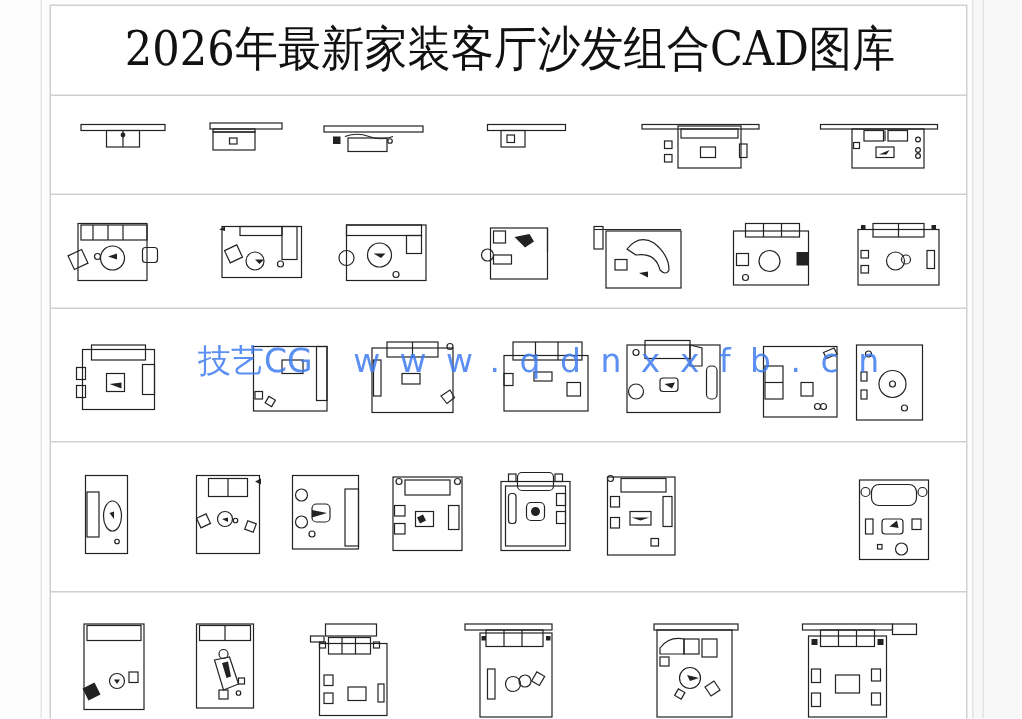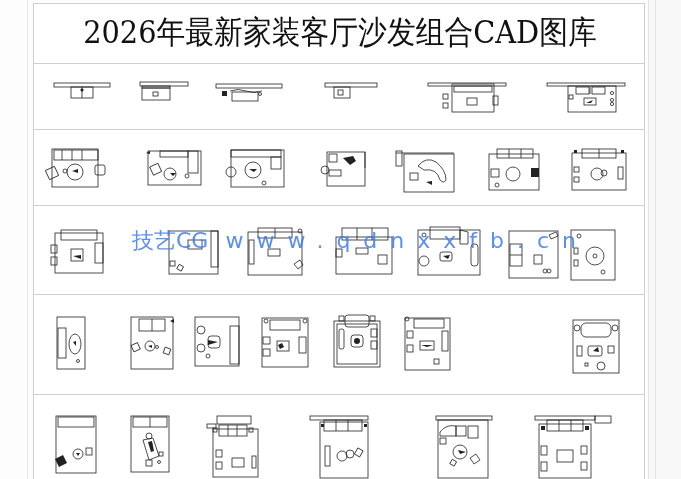--- a/index.html
+++ b/index.html
@@ -6,21 +6,21 @@
   body{width:681px;height:479px;background:#fdfdfd;position:relative;overflow:hidden;font-family:"DejaVu Serif",serif;}
   .frame{position:absolute;left:33px;top:3px;width:612px;height:480px;border:1px solid #cfcfcf;background:#fff;box-sizing:border-box;}
   .outer-line{position:absolute;left:27px;top:0;width:1px;height:479px;background:#e6e6e6;}
   .right-strip{position:absolute;left:648px;top:0;width:33px;height:479px;background:#f8f8f8;border-left:1px solid #e2e2e2;}
   .right-strip .inner{position:absolute;left:6px;top:0;width:1px;height:479px;background:#e2e2e2;}
   .title{position:absolute;left:0;top:0;width:612px;height:58px;display:flex;align-items:center;justify-content:center;font-size:32px;color:#111;letter-spacing:0px;font-family:"DejaVu Serif",serif;transform:scaleX(0.9);}
   .row{position:absolute;left:0;width:610px;border-top:1px solid #cfcfcf;}
   .plan{position:absolute;}
   .plan svg{display:block;overflow:visible;}
   .watermark{position:absolute;left:132px;top:226px;font-family:"DejaVu Sans",sans-serif;font-size:22px;color:#3f7cf0;opacity:0.85;letter-spacing:2px;white-space:nowrap;}
-  .watermark .cn{letter-spacing:0;margin-right:8px;}
+  .watermark .cn{letter-spacing:0;margin-right:18px;}
   .watermark .url{letter-spacing:13px;}
 </style>
 </head>
 <body>
 
 <div class="outer-line"></div>
 
 <div class="frame">
   <div class="title">2026年最新家装客厅沙发组合CAD图库</div>
 

